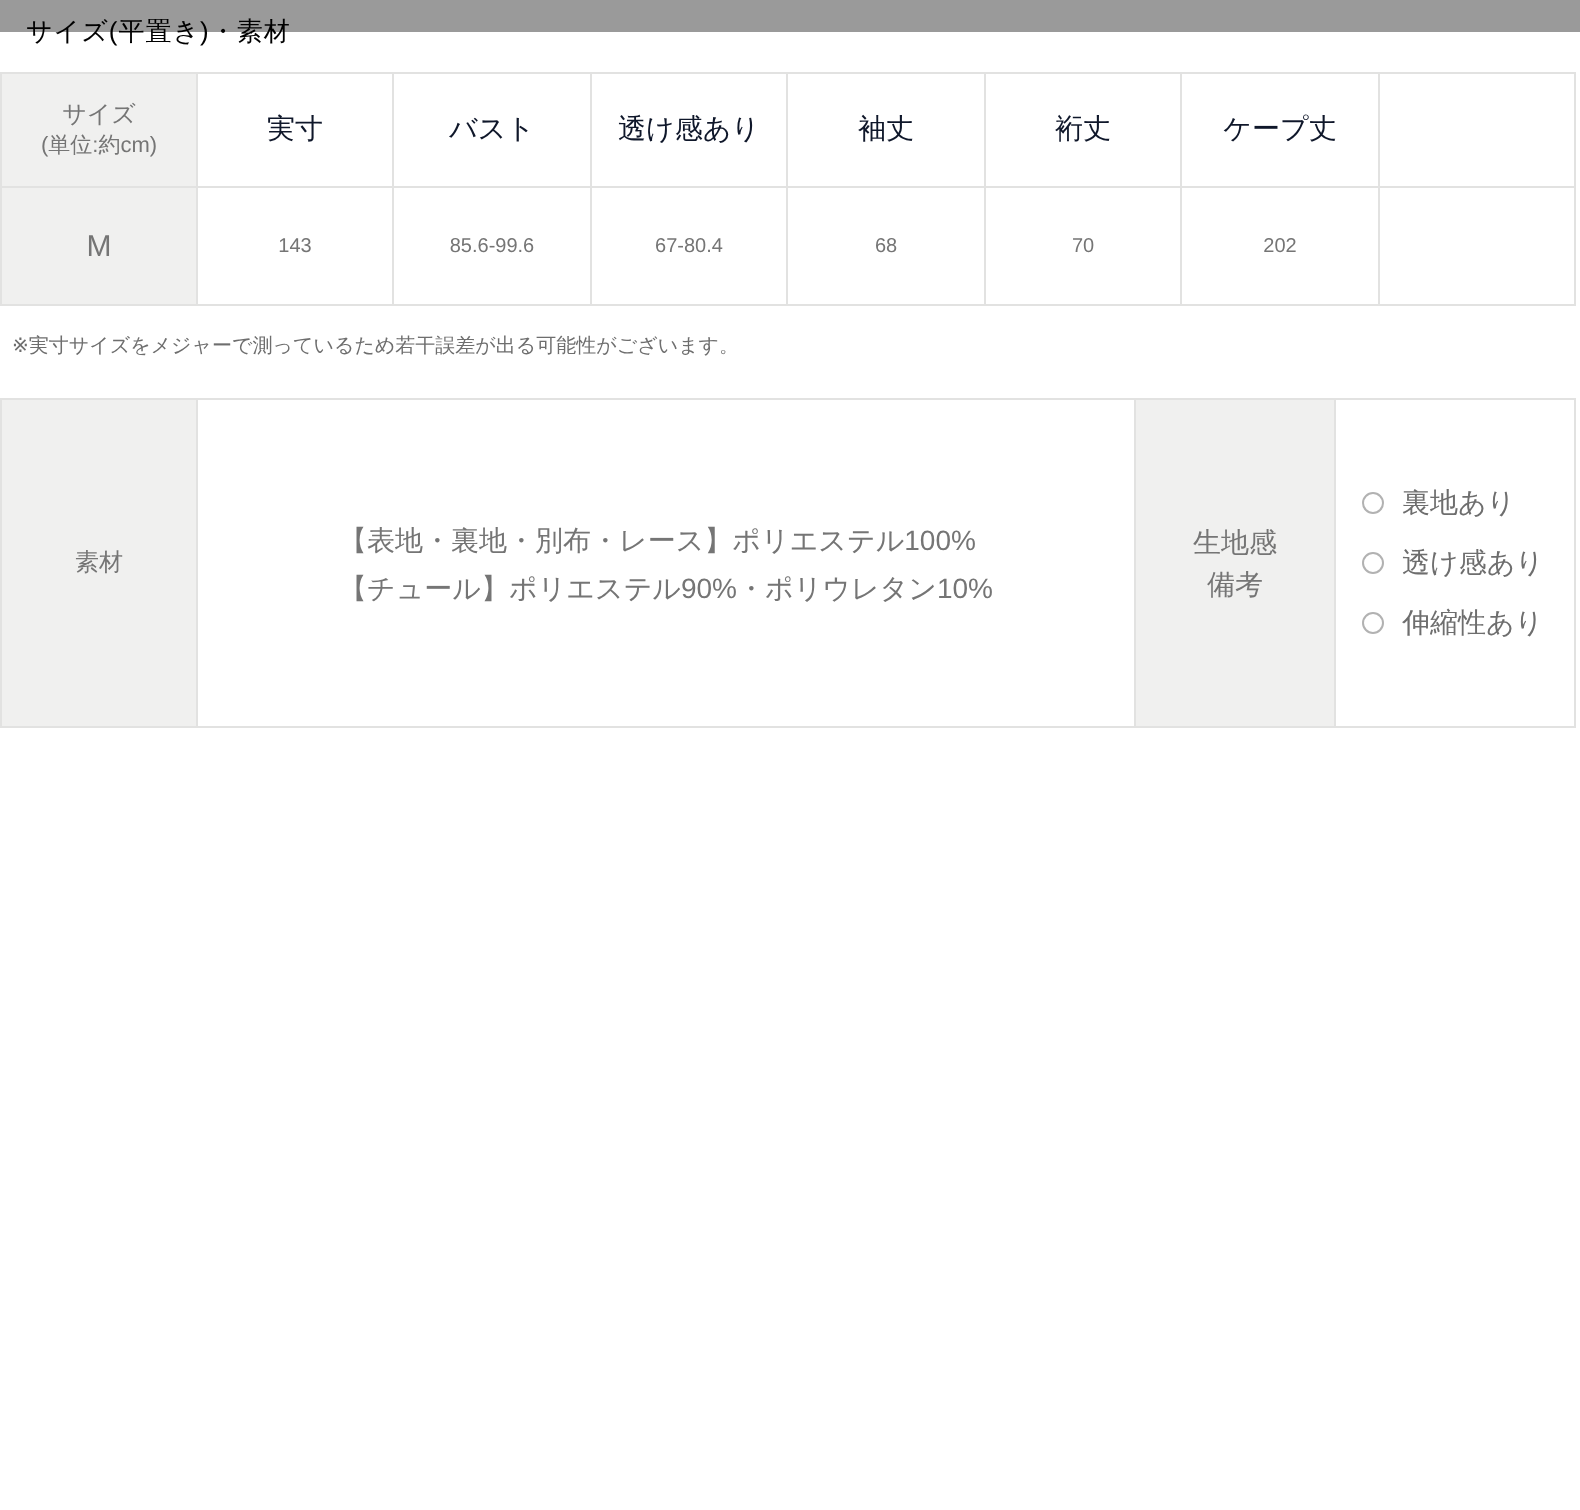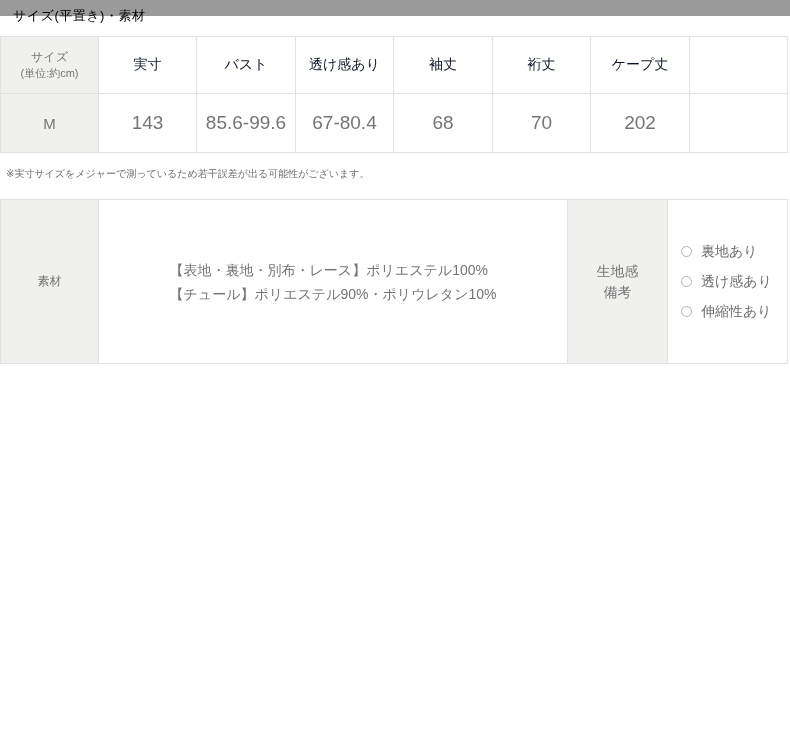--- a/index.html
+++ b/index.html
@@ -33,21 +33,21 @@
     text-align: center;
     vertical-align: middle;
     font-weight: normal;
   }
   .size-table thead tr { height: 57px; }
   .size-table tbody tr { height: 59px; }
   .cell-gray { background: #f0f0ef; }
   .col-header { font-size: 14px; color: #0f172a; }
   .size-col-label { font-size: 12px; line-height: 17px; }
   .size-col-unit  { font-size: 11px; line-height: 15px; }
-  .cell-value { font-size: 19px; color: #757575; }
+  .cell-value { font-size: 10px; color: #757575; }
   .size-cell  { font-size: 15px; color: #757575; }
 
   
   .note {
     margin: 13px 0 0 6px;
     font-size: 10px;
     color: #6e6e6e;
     line-height: 16px;
   }
 

